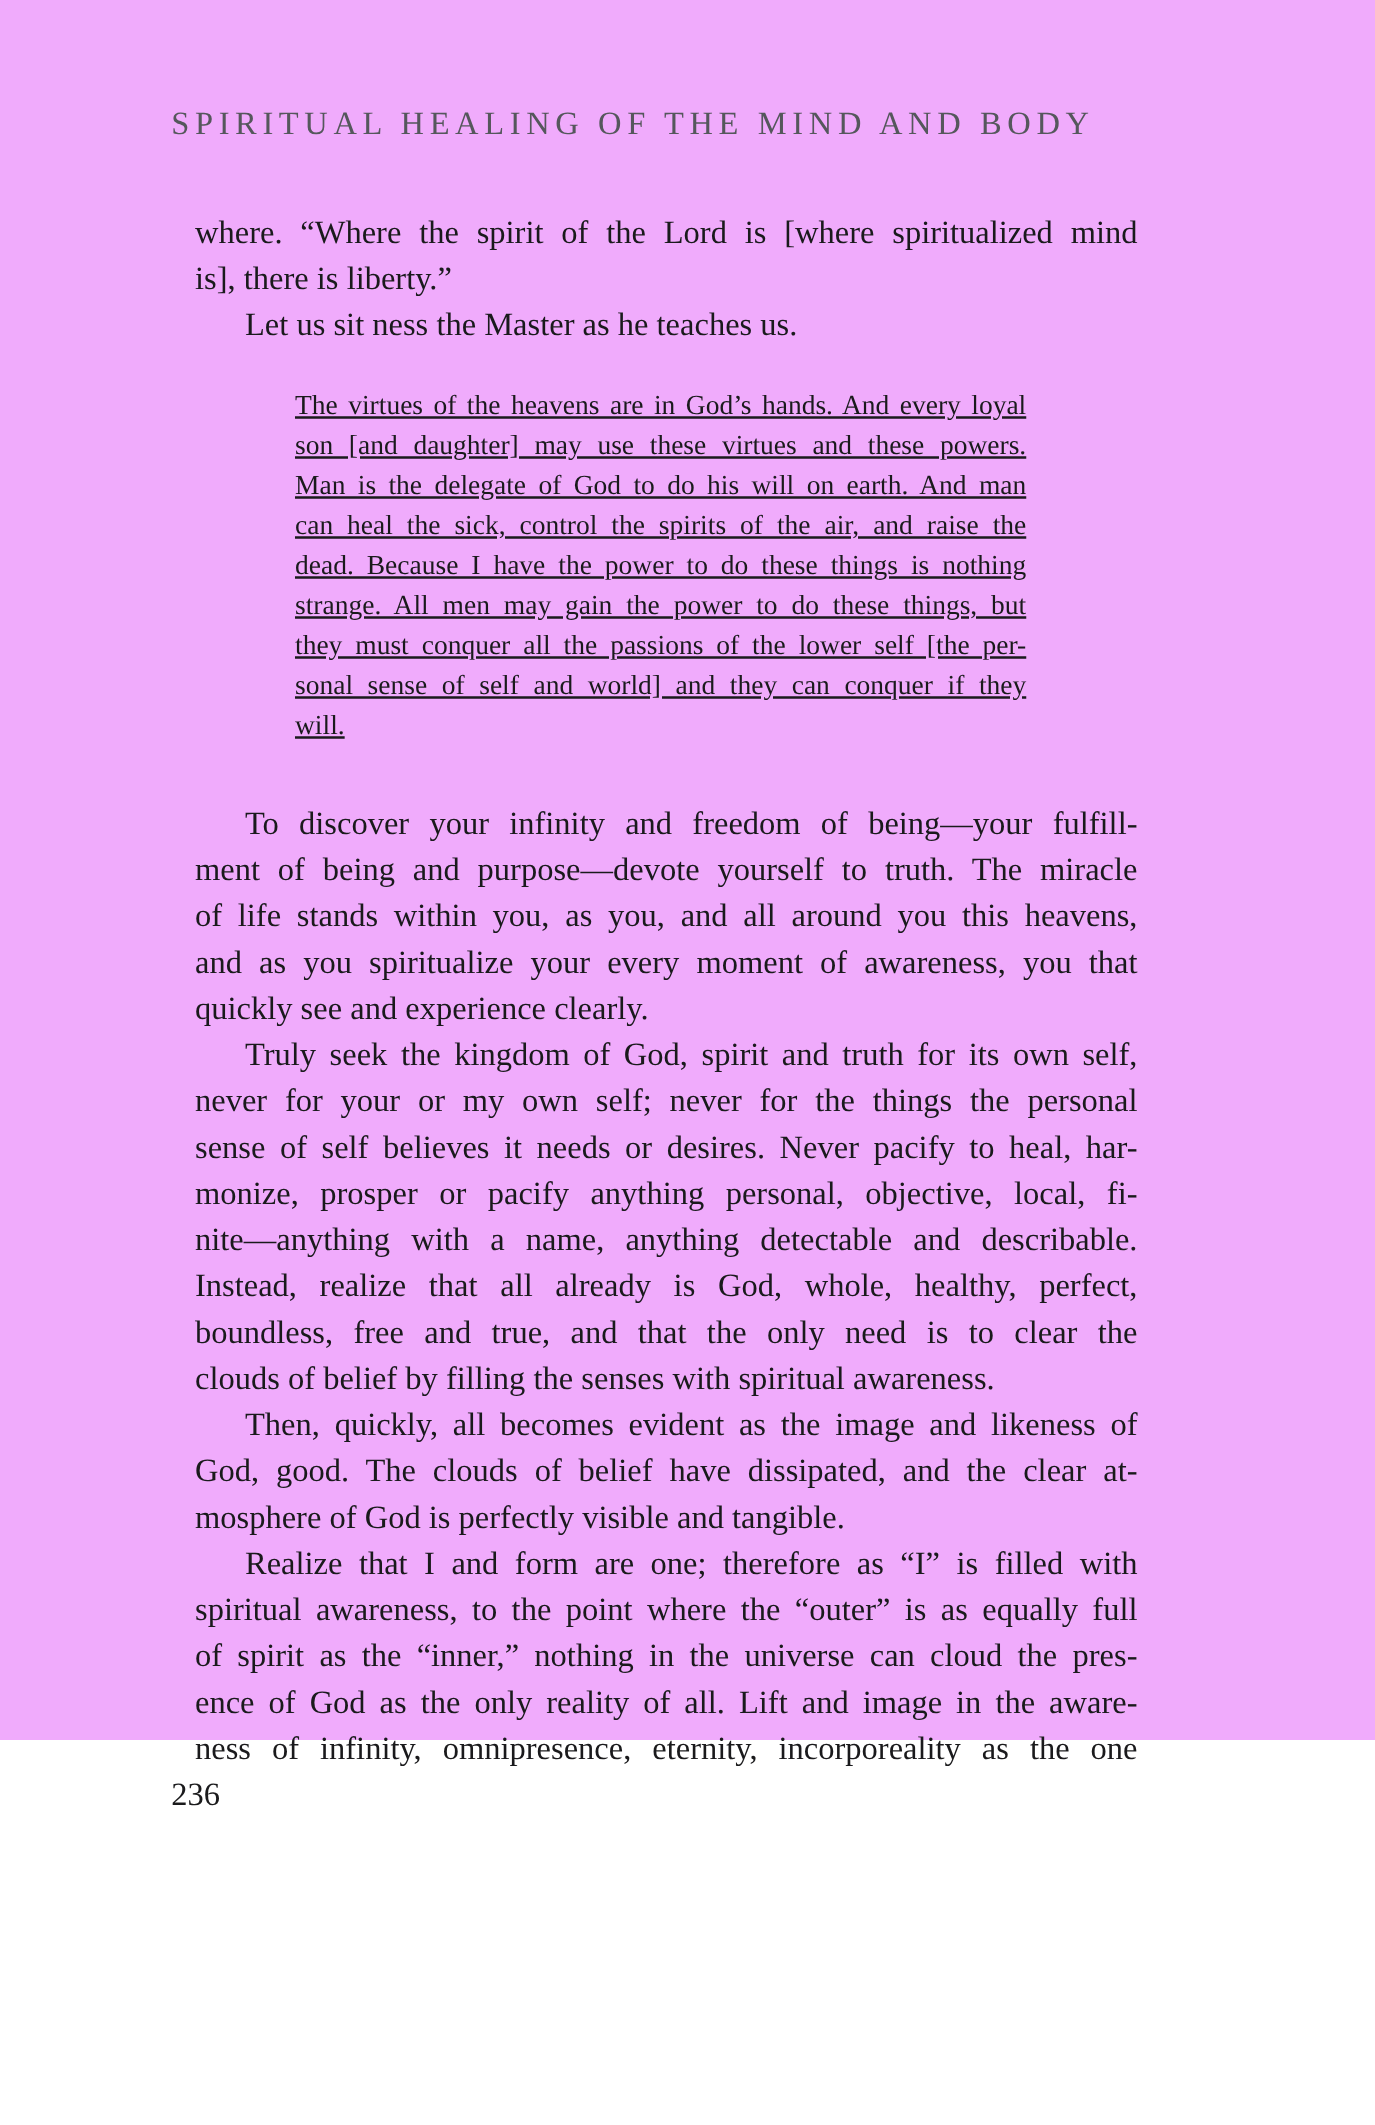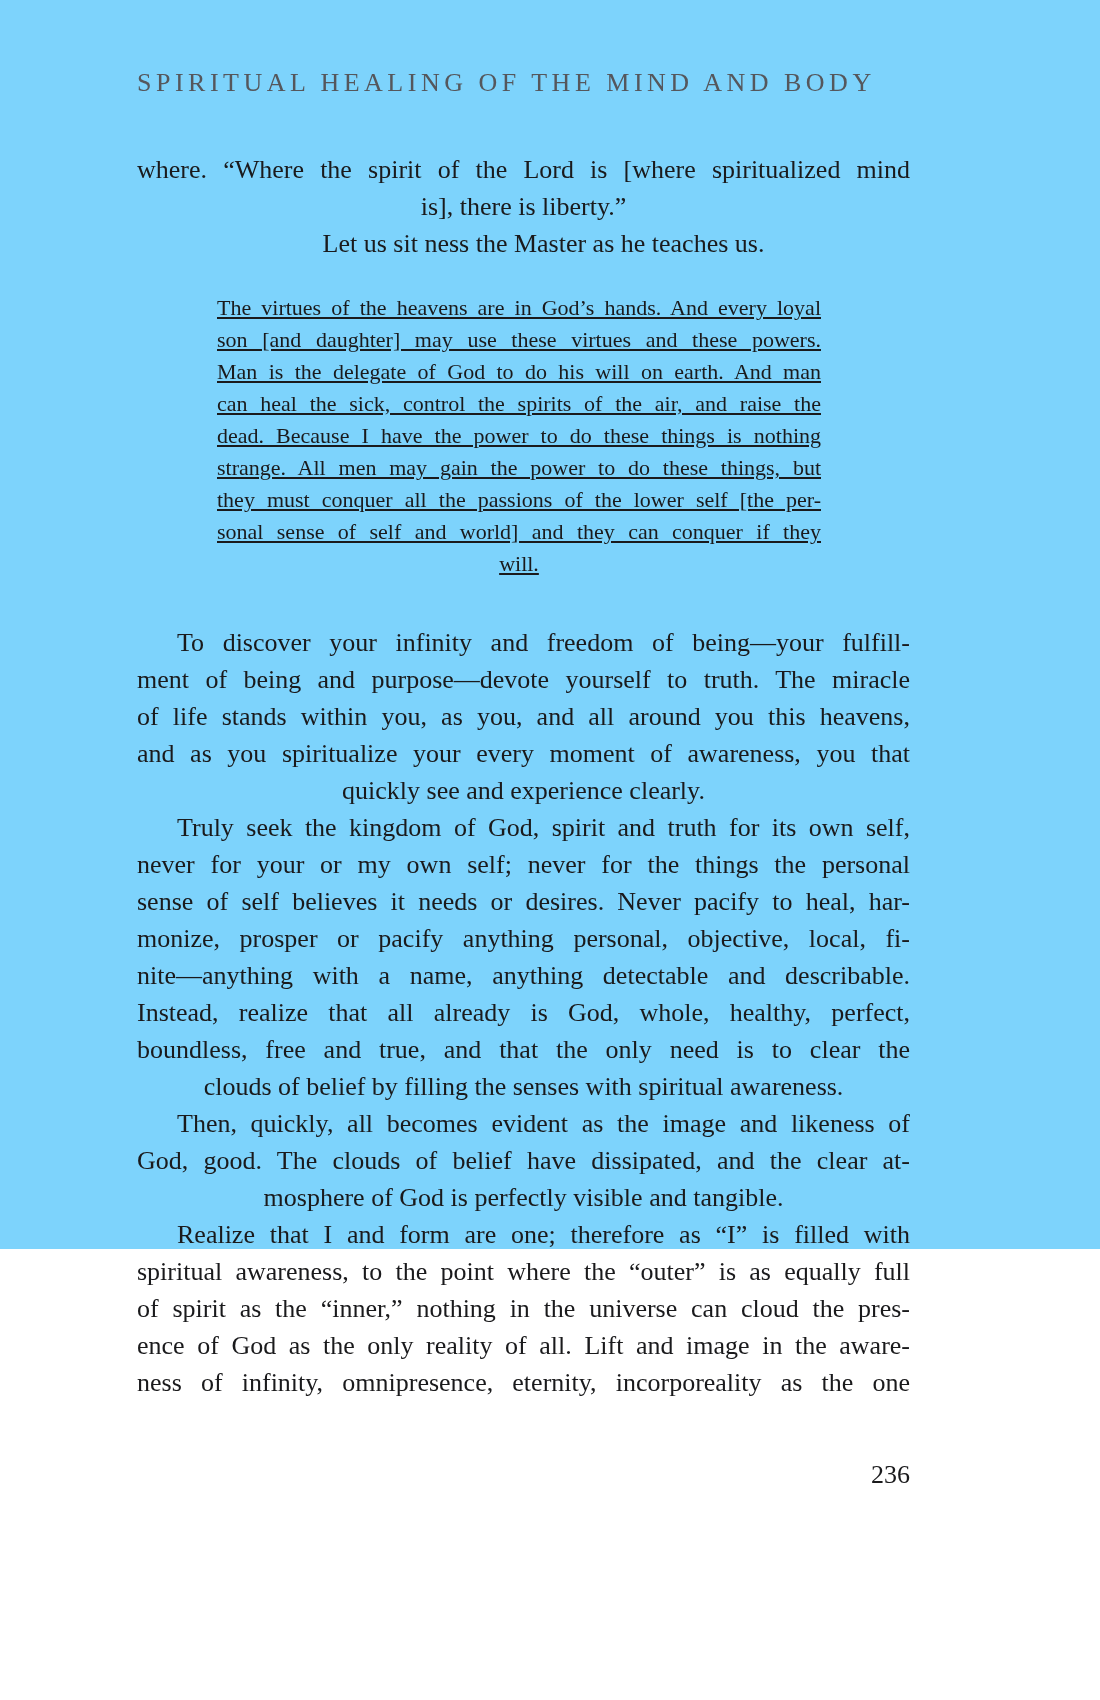--- a/index.html
+++ b/index.html
@@ -10,58 +10,58 @@
   body {
     width: 1100px;
     height: 1700px;
     font-family: "Liberation Serif", "DejaVu Serif", serif;
     color: #1a1a1c;
     overflow: hidden;
   }
   .page {
     box-sizing: border-box;
     width: 1100px;
-    height: 1249px;
-    padding: 64px 190px 0 137px;
-    background: #7dd3fc;
+    height: 1392px;
+    padding: 80px 190px 0 137px;
+    background: #f0abfc;
   }
   .running-header {
     font-size: 26px;
     line-height: 37px;
     letter-spacing: 4.5px;
     color: #55575c;
     margin-bottom: 50px;
     white-space: nowrap;
   }
   .body-text {
     font-size: 26px;
     line-height: 37px;
   }
   .line {
     text-align: justify;
     text-align-last: justify;
+    margin-left: 19px;
   }
   .line.last {
-    text-align: center;
+    text-align: left;
     text-align-last: auto;
   }
   .indent {
     padding-left: 40px;
   }
   .quote {
     margin: 30px 89px 44px 80px;
     font-size: 22px;
     line-height: 32px;
     text-decoration: underline;
   }
   .it {
   }
   .page-number {
-    margin-top: 55px;
-    text-align: right;
+    text-align: left;
     font-size: 26px;
     line-height: 37px;
     color: #1a1a1c;
   }
 </style>
 </head>
 <body>
 
 <div class="page">
 

